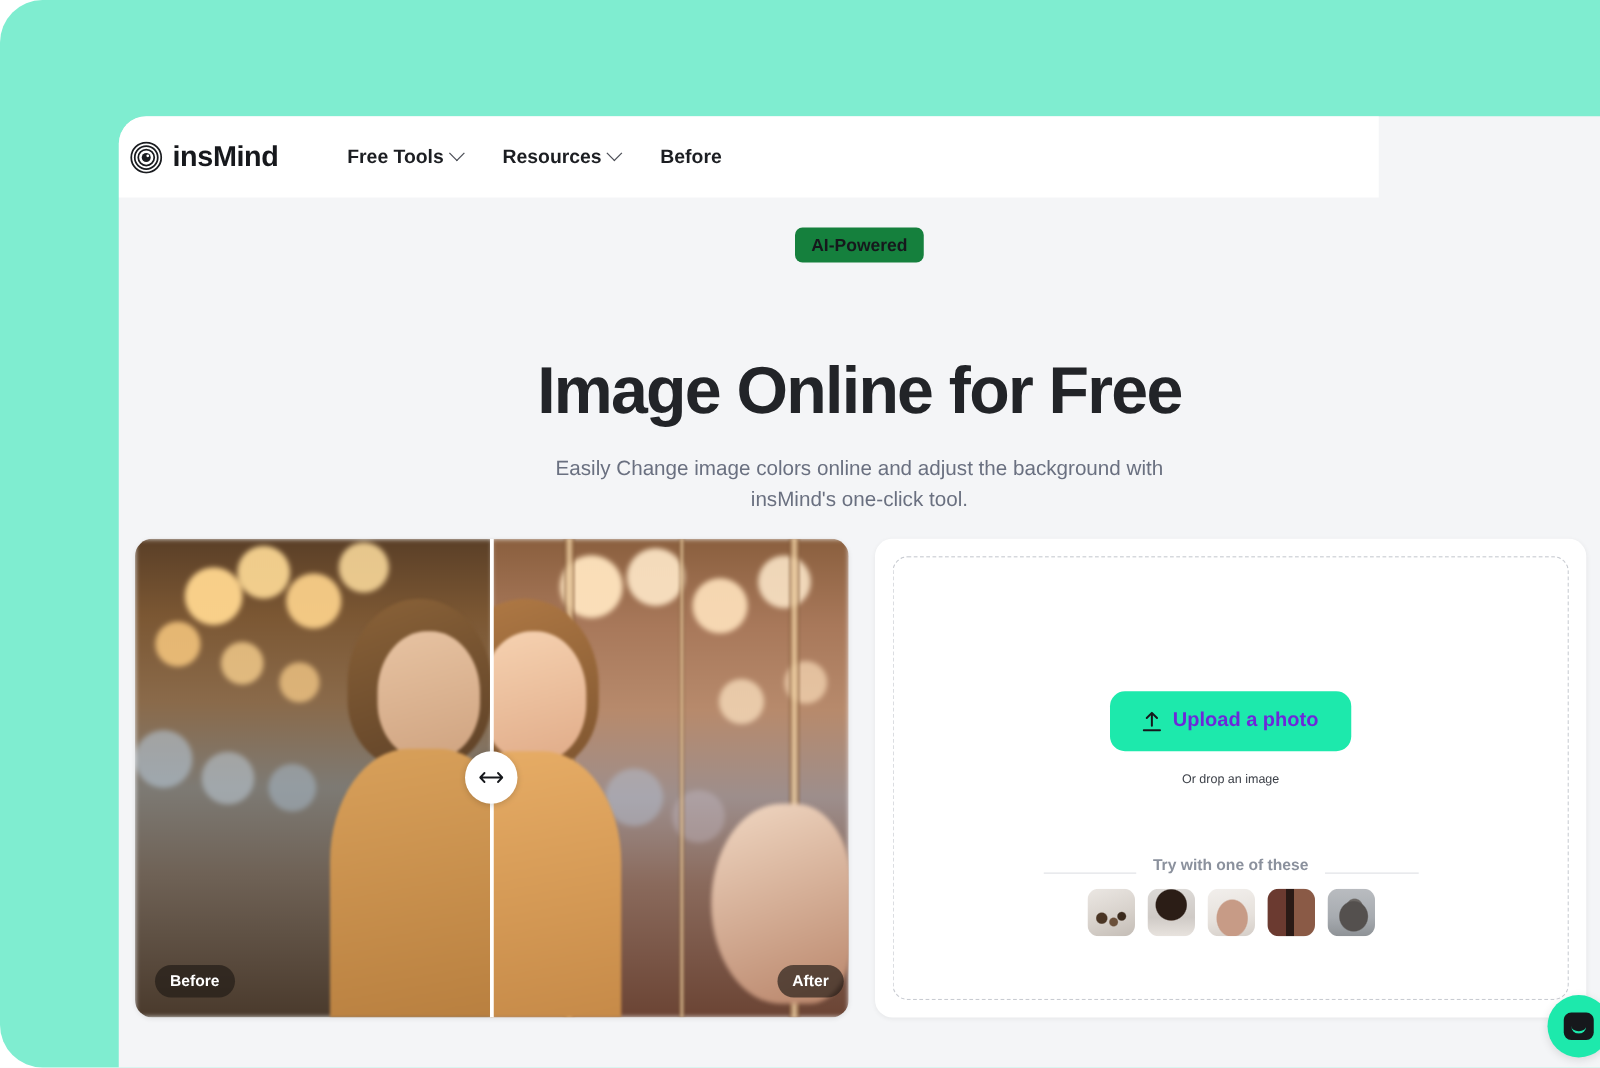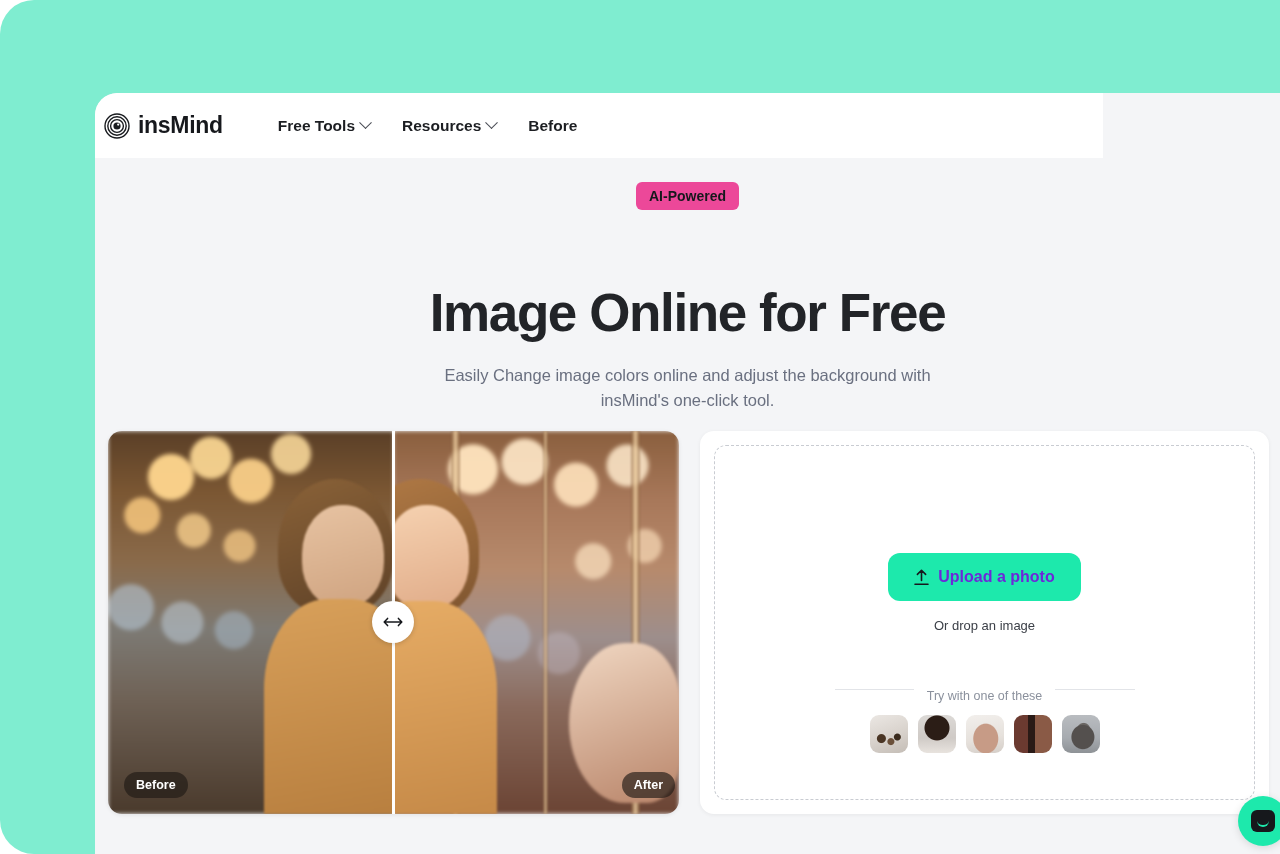--- a/index.html
+++ b/index.html
@@ -112,21 +112,21 @@
   
   #hero {
     position: absolute;
     left: 0; top: 65px;
     width: 1185px;
     text-align: center;
     padding-top: 24px;
   }
   #ai-badge {
     display: inline-block;
-    background: #ec4899;
+    background: #15803d;
     color: #16181c;
     font-size: 14px;
     font-weight: 700;
     border-radius: 6px;
     padding: 6px 13px;
   }
   #page-title {
     margin-top: 17px;
     font-size: 53px;
     line-height: 1.08;
@@ -298,29 +298,30 @@
     border-radius: 12px;
     padding: 15px 26px;
     display: flex;
     align-items: flex-end;
     gap: 9px;
     cursor: pointer;
     font-family: "Liberation Sans", sans-serif;
   }
   #drop-hint {
     margin-top: 17px;
-    font-size: 13px;
+    font-size: 10px;
     color: #3c4048;
   }
   #try-divider {
     margin-top: 56px;
     width: 300px;
     display: flex;
-    align-items: flex-start;
+    align-items: flex-end;
     gap: 13px;
+    font-weight: bold;
   }
   .rule { flex: 1; height: 1px; background: #e2e4e8; }
   #try-label { font-size: 12.5px; color: #8b919d; white-space: nowrap; }
 
   #sample-thumbs {
     margin-top: 12px;
     display: flex;
     gap: 10px;
   }
   .thumb {

